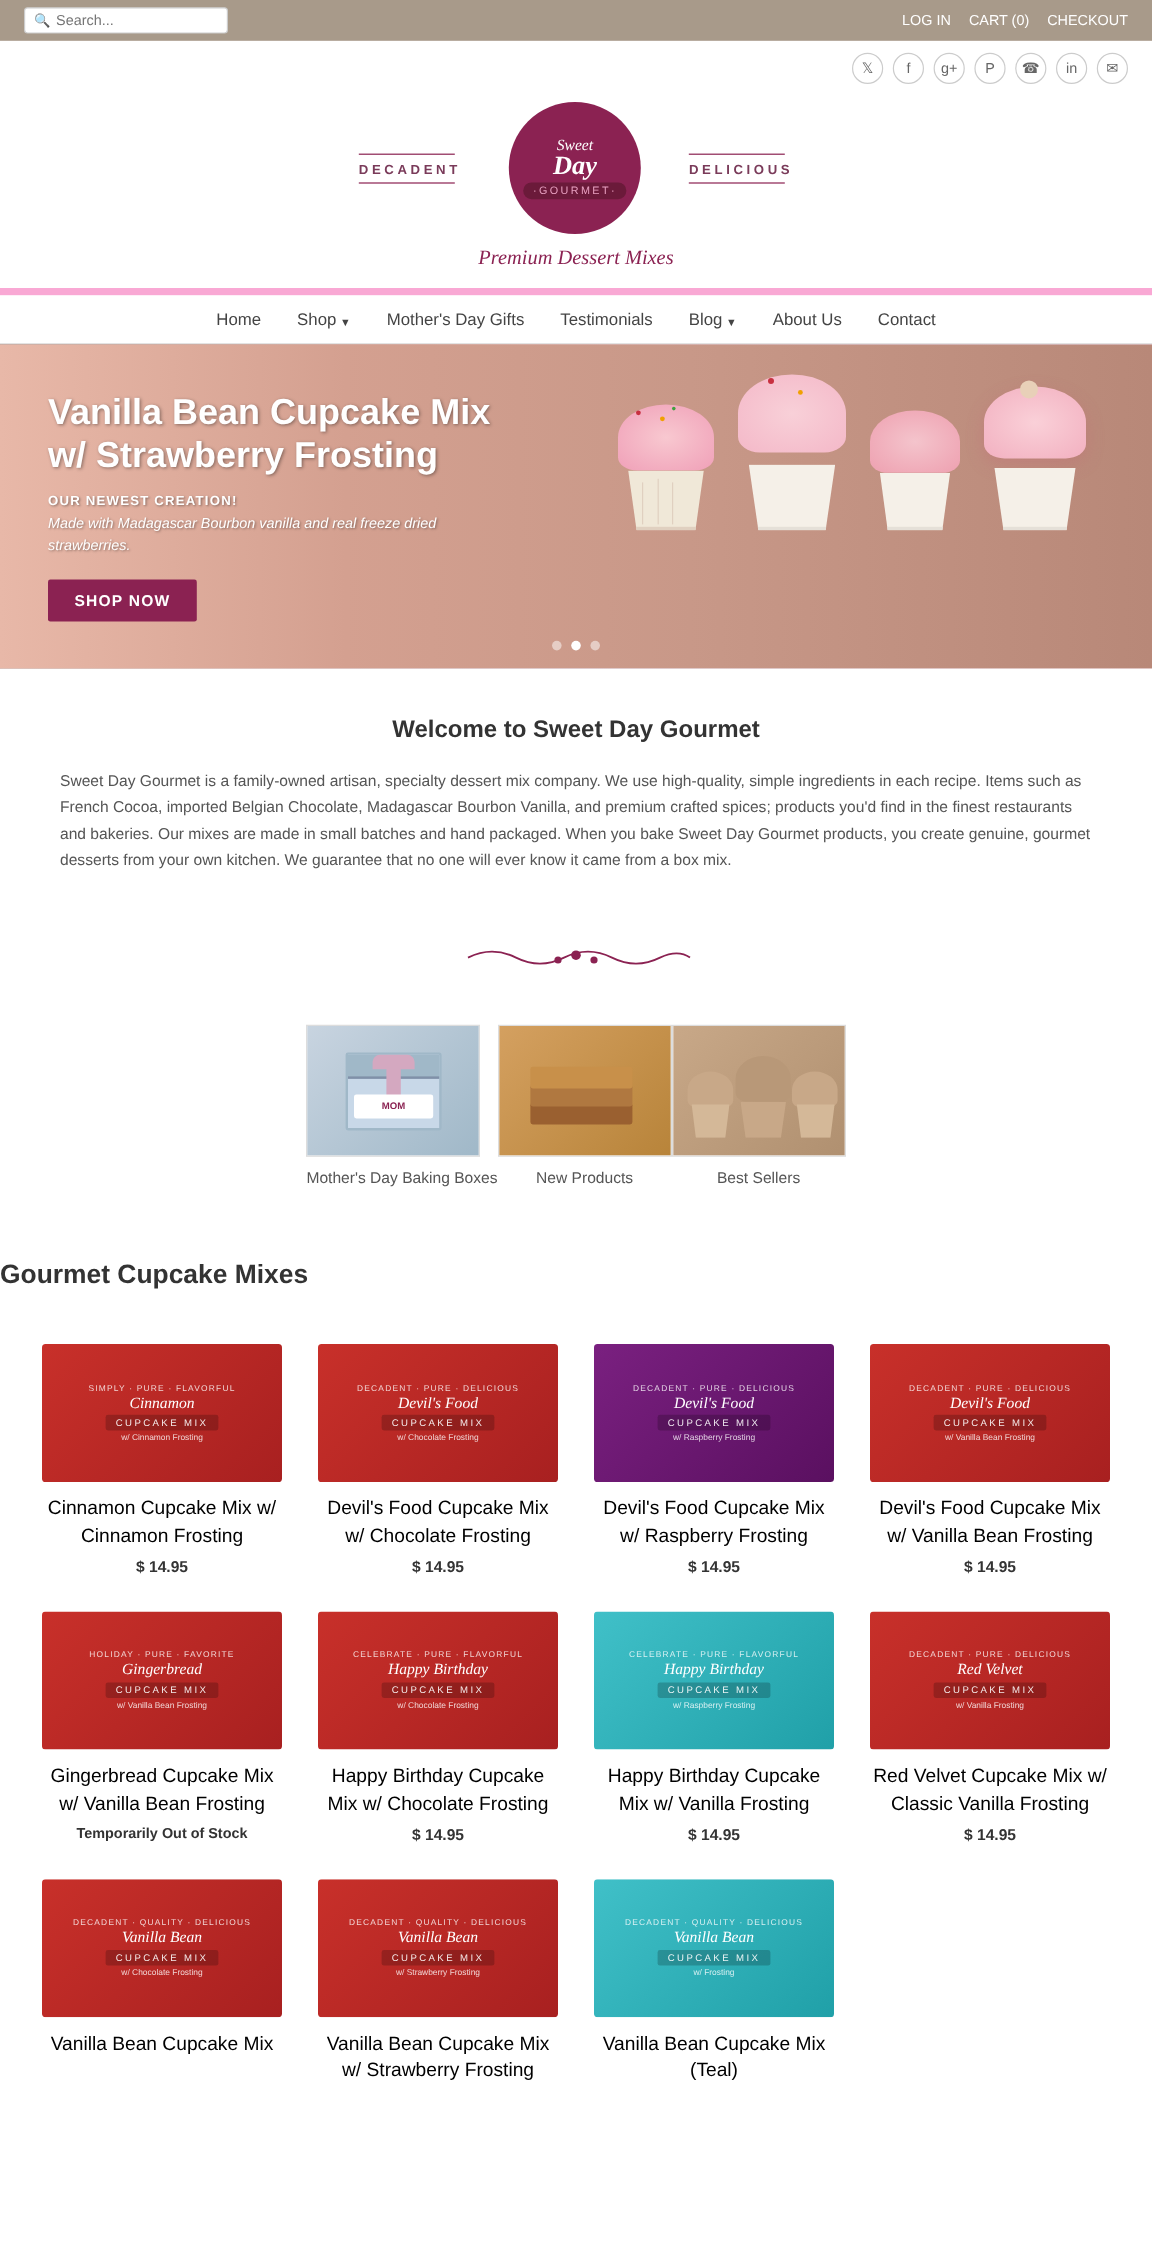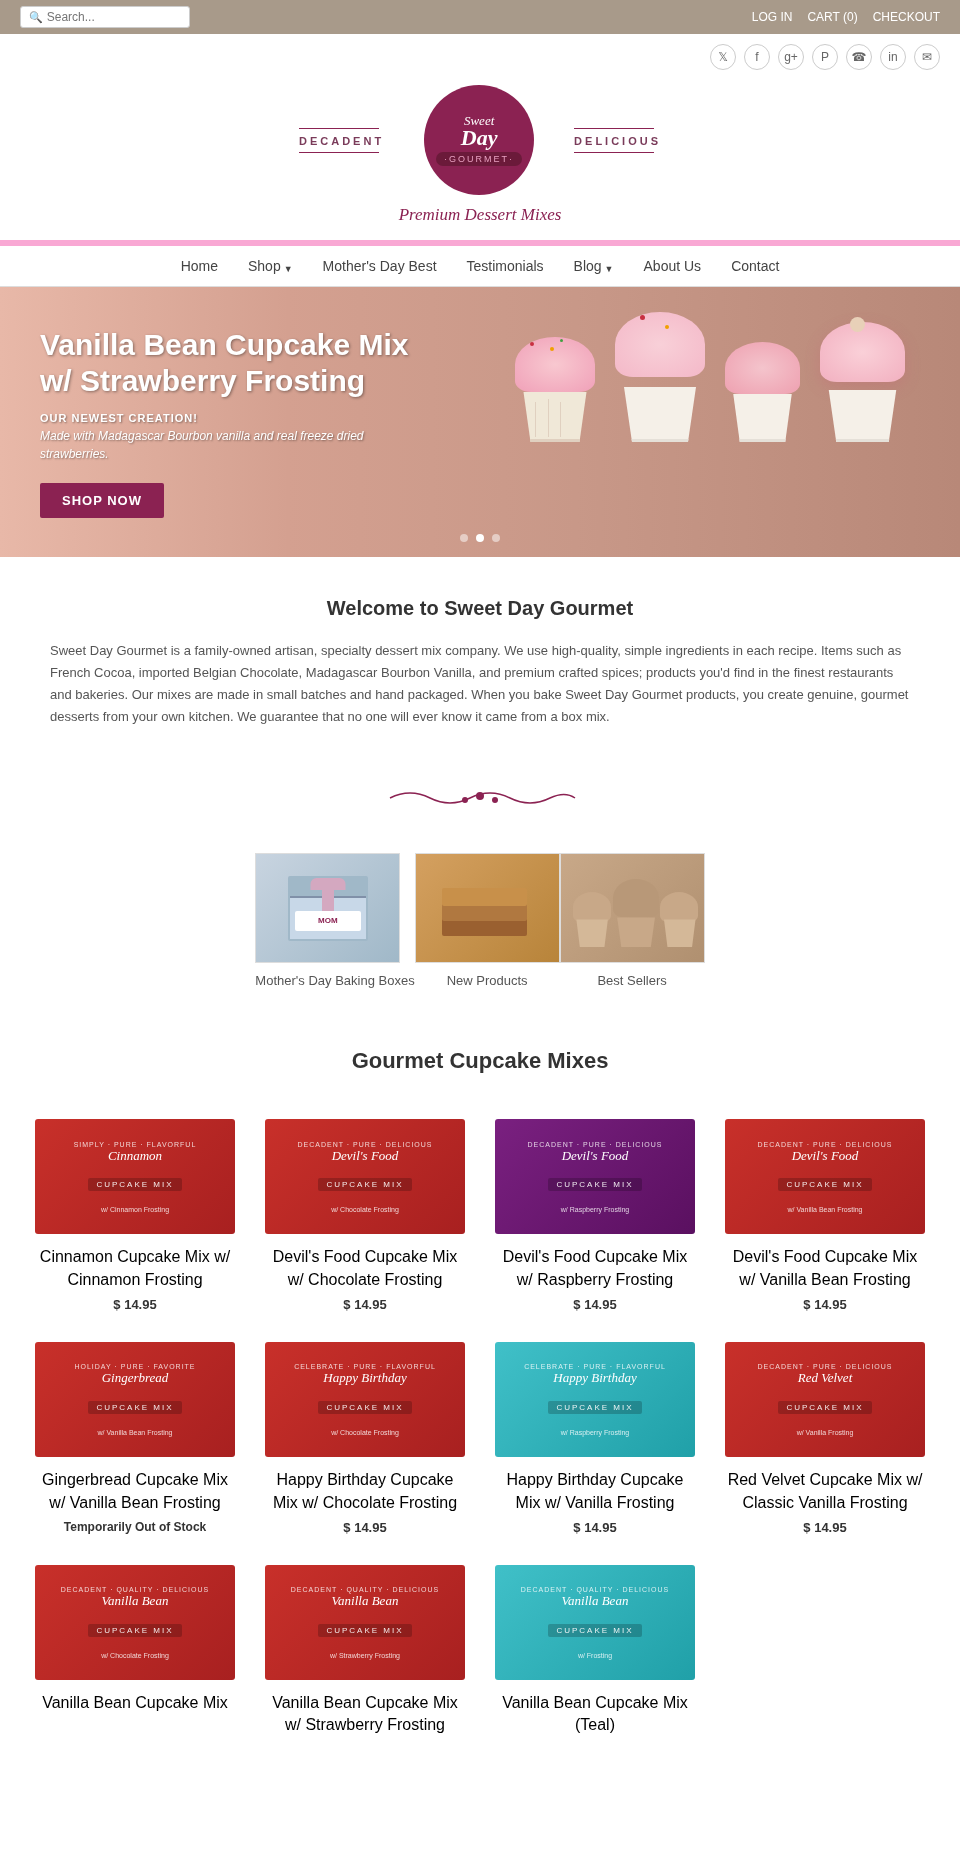--- a/index.html
+++ b/index.html
@@ -277,21 +277,21 @@
       height: 100%;
     }
     .img-cupcakes-best {
       background: linear-gradient(135deg, #c8a888, #b09070);
       width: 100%;
       height: 100%;
     }
 
     
     .section-heading {
-      text-align: center;
+      text-align: left;
       font-size: 22px;
       font-weight: bold;
       color: #333;
       padding: 20px 0 30px;
     }
 
     
     .products-grid {
       display: grid;
       grid-template-columns: repeat(4, 1fr);
@@ -358,21 +358,21 @@
       line-height: 1.2;
     }
     .box-type-text {
       font-size: 8px;
       color: rgba(255,255,255,0.9);
       letter-spacing: 2px;
       text-transform: uppercase;
       background: rgba(0,0,0,0.2);
       padding: 2px 8px;
       border-radius: 2px;
-      margin: 15px 0;
+      margin: 3px 0;
     }
     .box-frosting-text {
       font-size: 7px;
       color: rgba(255,255,255,0.8);
       text-align: center;
     }
   </style>
 </head>
 <body>
 
@@ -415,21 +415,21 @@
       <span class="logo-side-text">DELICIOUS</span>
       <div style="width:80px;height:1px;background:#8b2252;margin-top:4px;"></div>
     </div>
   </div>
 </div>
 <div class="tagline">Premium Dessert Mixes</div>
 
 <nav>
   <a href="#">Home</a>
   <a href="#" class="nav-dropdown">Shop <span style="font-size:9px;">▼</span></a>
-  <a href="#">Mother's Day Best</a>
+  <a href="#">Mother's Day Gifts</a>
   <a href="#">Testimonials</a>
   <a href="#" class="nav-dropdown">Blog <span style="font-size:9px;">▼</span></a>
   <a href="#" class="nav-dropdown">About Us </a>
   <a href="#">Contact</a>
 </nav>
 
 <div class="hero">
 
   <div style="position:absolute;top:0;left:0;right:0;bottom:0;background:linear-gradient(to right, #e8b8a8 0%, #d4a090 30%, #c89888 60%, #b88878 100%);"></div>
 

